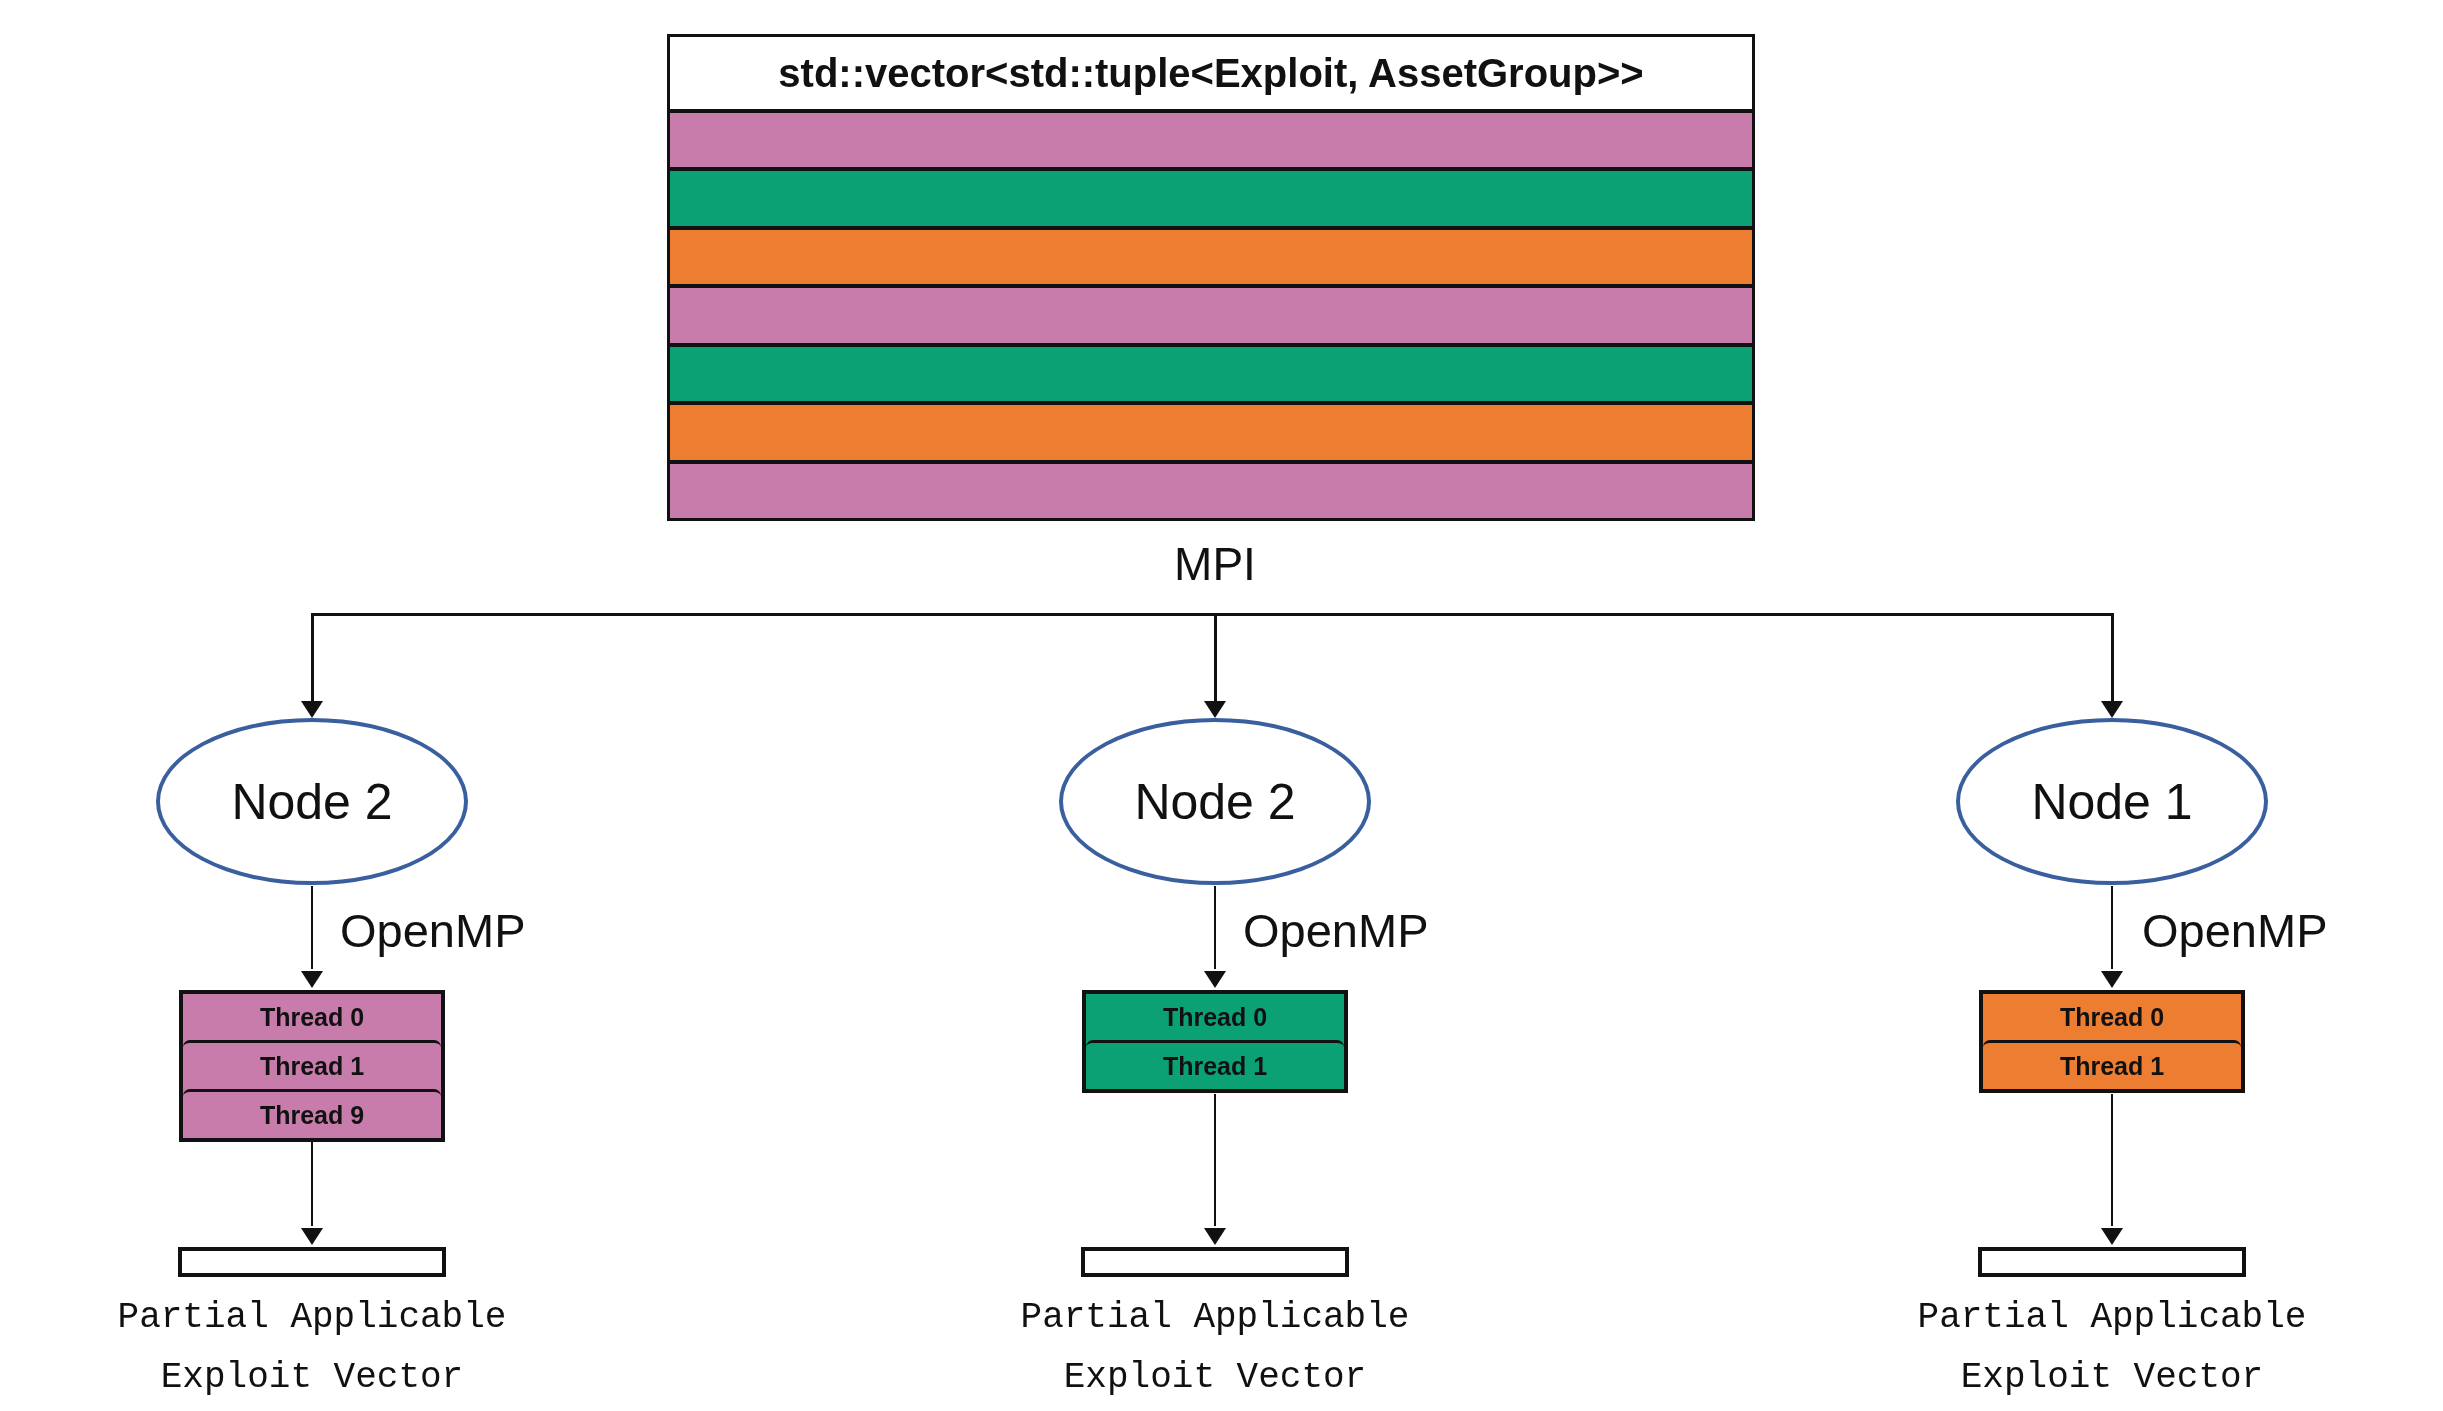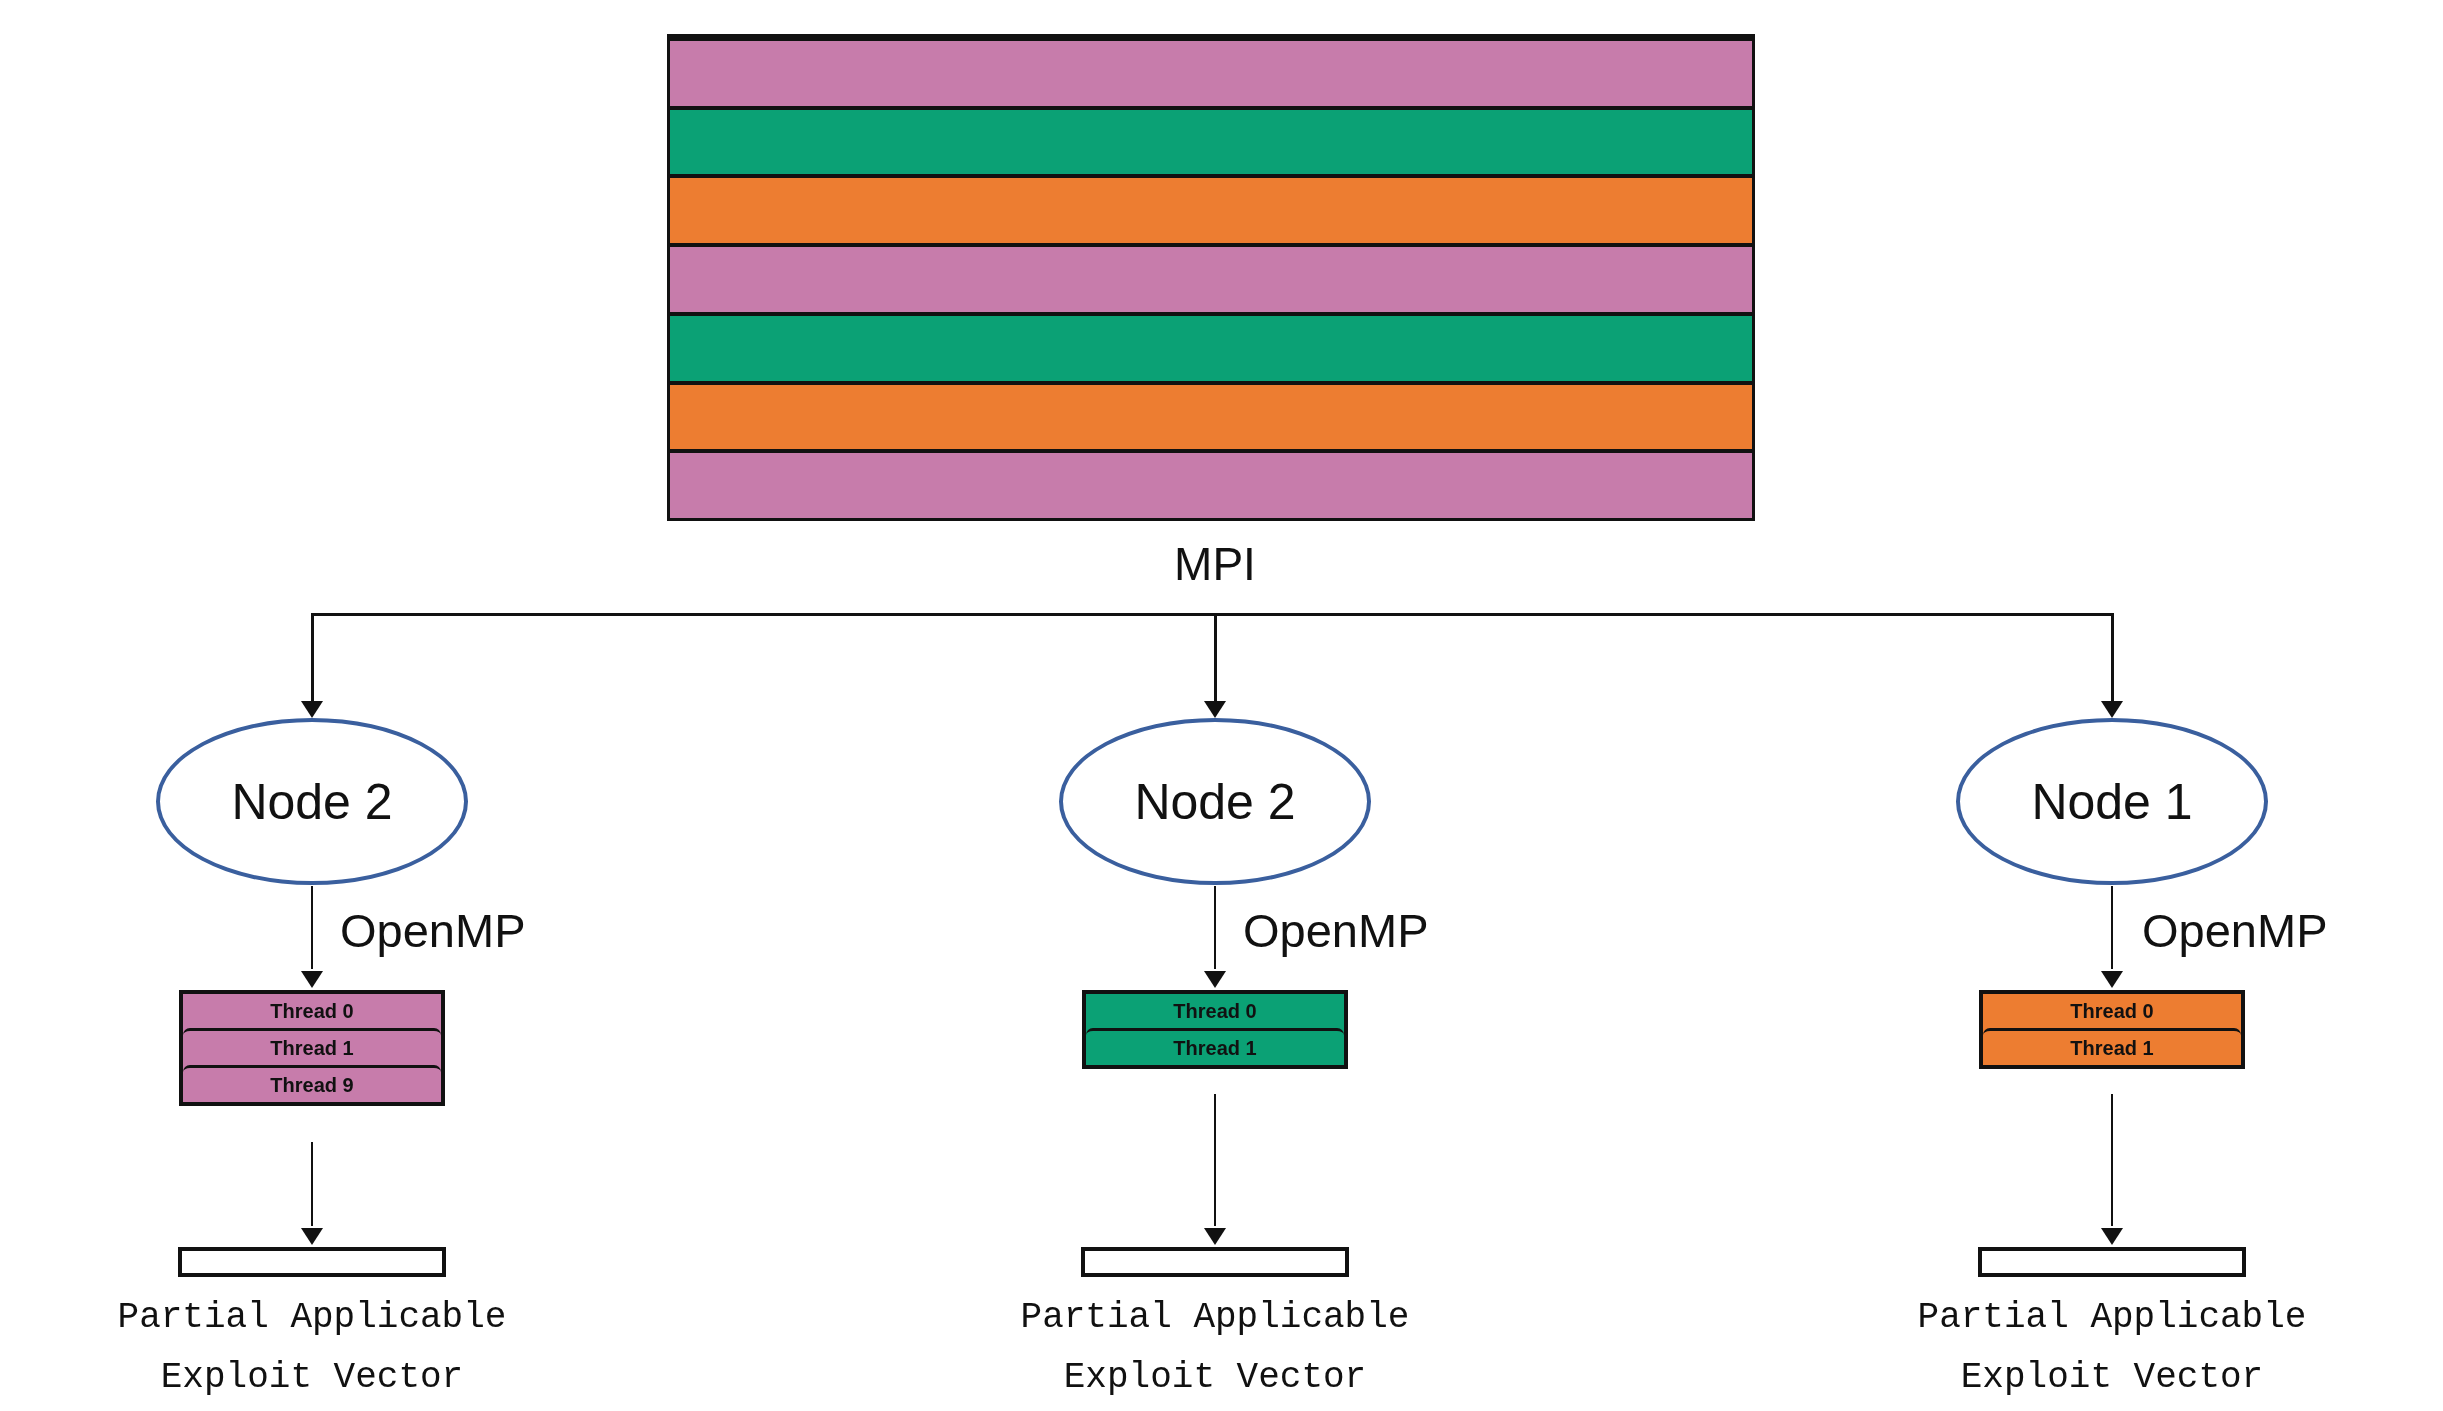--- a/index.html
+++ b/index.html
@@ -48,36 +48,37 @@
     box-sizing:border-box;background:#fff;
     display:flex;align-items:center;justify-content:center;
   }
 
   
   .thread-box{
     width:266px;border:4px solid #111;box-sizing:border-box;
     display:flex;flex-direction:column;
   }
   .thread-row{
-    height:34px;display:flex;align-items:center;justify-content:center;
-    font-size:20px;font-weight:bold;color:#111;
+    height:46px;display:flex;align-items:center;justify-content:center;
+    font-size:25px;font-weight:bold;color:#111;
   }
   .thread-row + .thread-row{border-top:3px solid #111;border-radius:7px;}
 
   
   .result-box{
     width:268px;height:30px;border:4px solid #111;box-sizing:border-box;background:#fff;
   }
 </style>
 </head>
 <body>
 
 <div id="canvas">
 
   <div id="vector-box" class="abs">
+    <div id="vector-title">std::vector&lt;std::tuple&lt;Exploit, AssetGroup&gt;&gt;</div>
     <div class="stripe" style="background: rgb(199, 124, 171);"></div>
     <div class="stripe" style="background: rgb(11, 161, 117);"></div>
     <div class="stripe" style="background: rgb(237, 125, 49);"></div>
     <div class="stripe" style="background: rgb(199, 124, 171);"></div>
     <div class="stripe" style="background: rgb(11, 161, 117);"></div>
     <div class="stripe" style="background: rgb(237, 125, 49);"></div>
     <div class="stripe" style="background: rgb(199, 124, 171);"></div>
   </div>
 
   <div class="abs big-label" style="left:1215px;top:537px;transform:translateX(-50%);">MPI</div>

